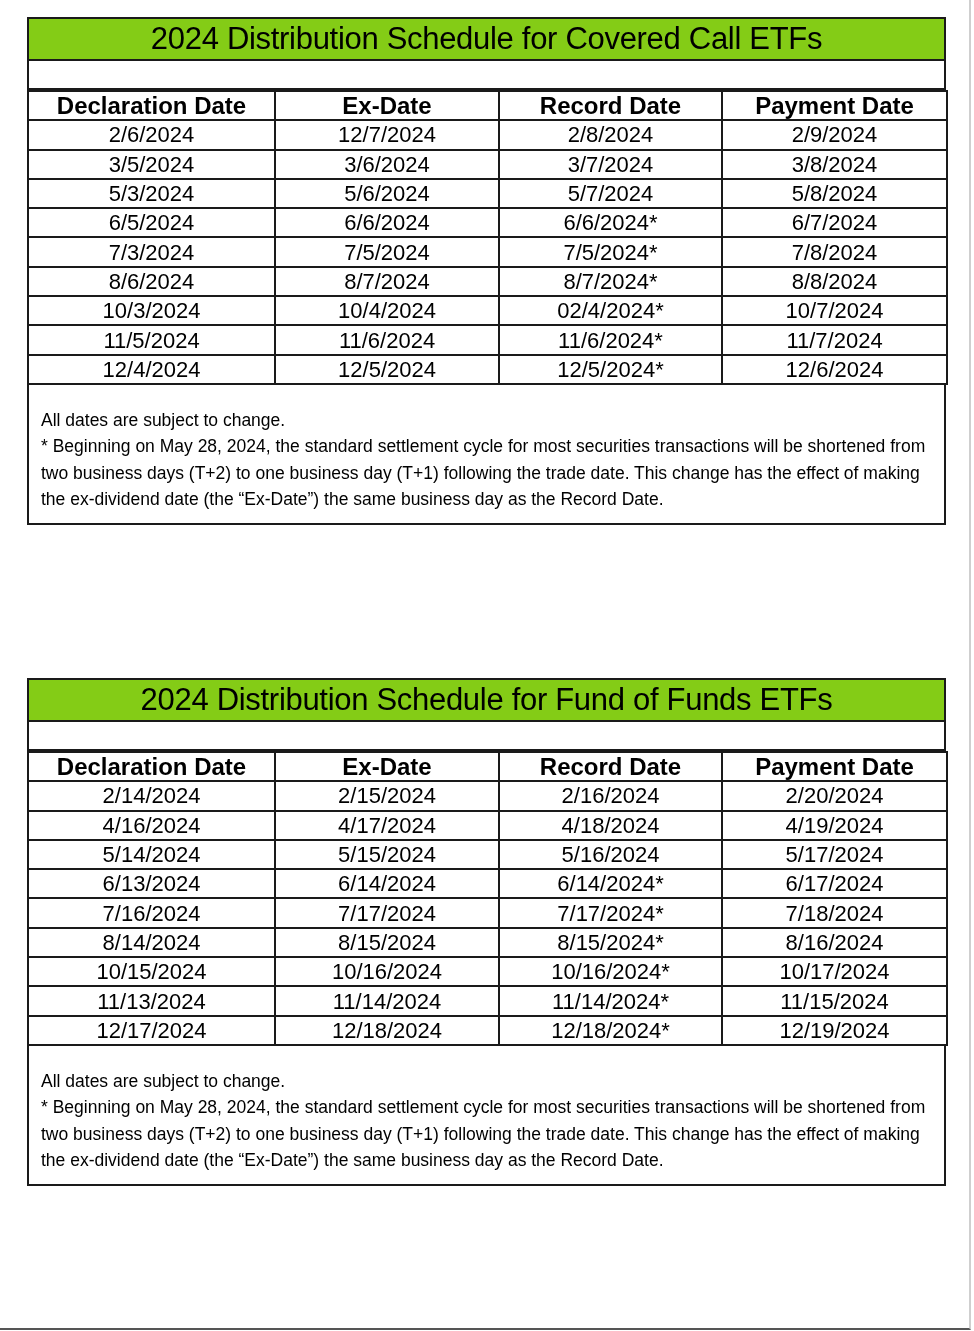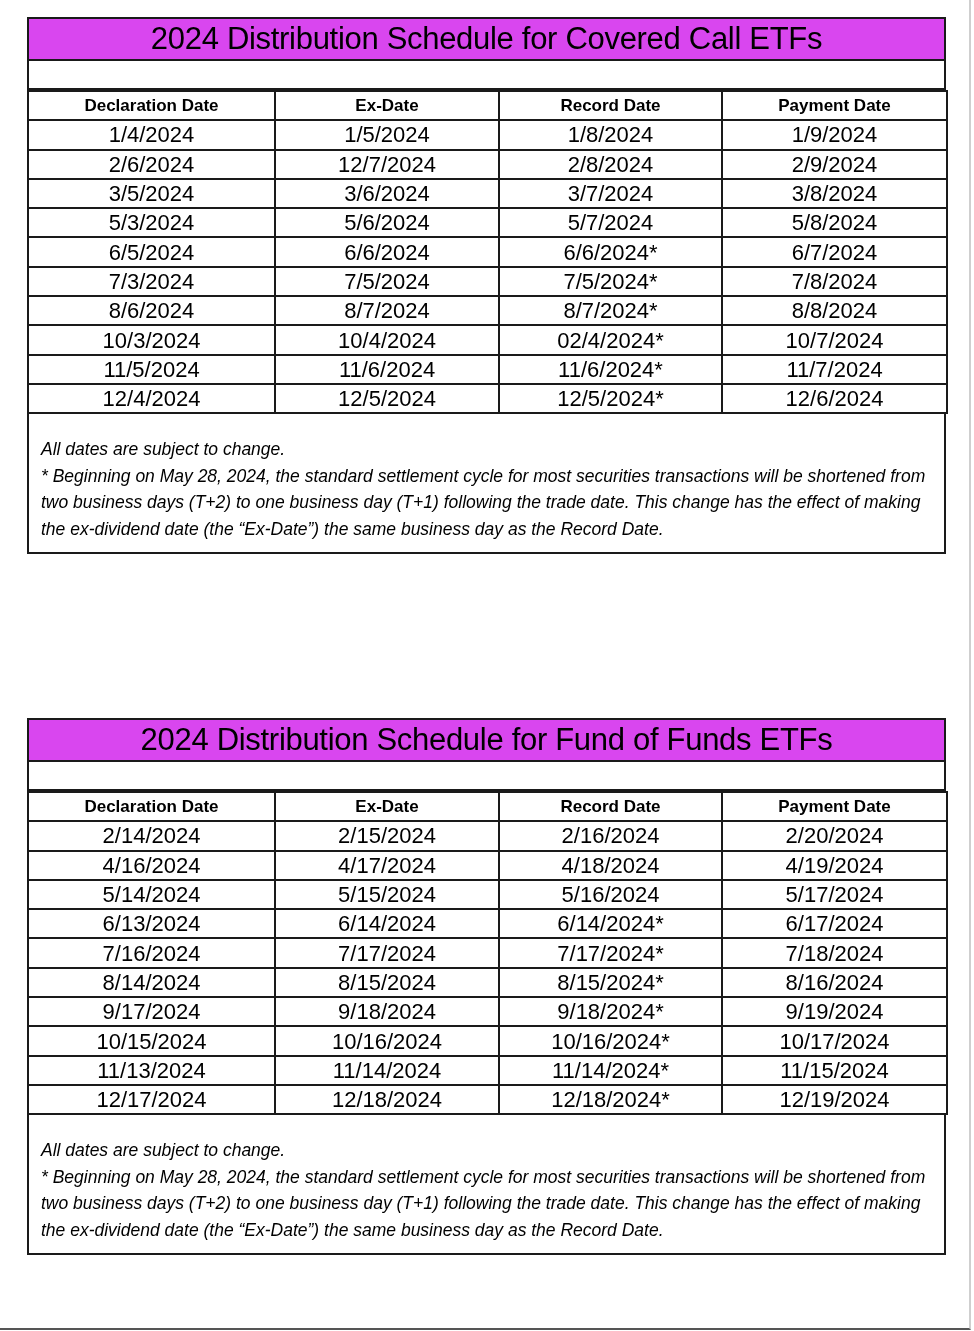--- a/index.html
+++ b/index.html
@@ -8,47 +8,47 @@
     font-family: "Liberation Sans", "DejaVu Sans", sans-serif; color: #000;
   }
   .page-frame {
     position: absolute; left: 0; top: 0; width: 969px; height: 1328px;
     border-right: 2px solid #cfcfcf; border-bottom: 2px solid #555;
   }
   .schedule {
     position: absolute; left: 27px; width: 919px;
   }
   .schedule.s1 { top: 17px; }
-  .schedule.s2 { top: 718px; }
+  .schedule.s2 { top: 678px; }
   .title-band {
-    height: 44px; background: #d946ef;
+    height: 44px; background: #84cc16;
     border: 2px solid #1a1a1a; border-bottom: 2px solid #1a1a1a;
     box-sizing: border-box; display: flex; align-items: center; justify-content: center;
     font-size: 31px; letter-spacing: -0.3px;
   }
   .blank-row {
     height: 29px; border-left: 2px solid #1a1a1a; border-right: 2px solid #1a1a1a;
     border-bottom: 2px solid #1a1a1a; box-sizing: border-box;
   }
   table.sched {
     width: 100%; border-collapse: collapse; table-layout: fixed;
   }
   table.sched th, table.sched td {
     border: 2px solid #1a1a1a; text-align: center; padding: 0;
     height: 27.3px; line-height: 27px; font-size: 22px;
   }
-  table.sched th { font-weight: bold; font-size: 17px; }
+  table.sched th { font-weight: bold; font-size: 24px; }
   table.sched col.c1 { width: 247px; }
   table.sched col.c2 { width: 224px; }
   table.sched col.c3 { width: 223px; }
   table.sched col.c4 { width: 225px; }
   .notes {
     border-left: 2px solid #1a1a1a; border-right: 2px solid #1a1a1a;
     border-bottom: 2px solid #1a1a1a; box-sizing: border-box;
-    padding: 22px 12px 10px 12px; font-size: 17.5px; line-height: 26.5px; font-style: italic;
+    padding: 22px 12px 10px 12px; font-size: 17.5px; line-height: 26.5px;
   }
   .notes p { margin: 0; }
 </style>
 </head>
 <body>
 
 <div class="page-frame"></div>
 
 <section class="schedule s1">
   <div class="title-band">2024 Distribution Schedule for Covered Call ETFs</div>
@@ -63,26 +63,20 @@
     <thead>
       <tr>
         <th>Declaration Date</th>
         <th>Ex-Date</th>
         <th>Record Date</th>
         <th>Payment Date</th>
       </tr>
     </thead>
     <tbody>
         <tr>
-          <td>1/4/2024</td>
-          <td>1/5/2024</td>
-          <td>1/8/2024</td>
-          <td>1/9/2024</td>
-        </tr>
-        <tr>
           <td>2/6/2024</td>
           <td>12/7/2024</td>
           <td>2/8/2024</td>
           <td>2/9/2024</td>
         </tr>
         <tr>
           <td>3/5/2024</td>
           <td>3/6/2024</td>
           <td>3/7/2024</td>
           <td>3/8/2024</td>
@@ -186,26 +180,20 @@
           <td>7/17/2024*</td>
           <td>7/18/2024</td>
         </tr>
         <tr>
           <td>8/14/2024</td>
           <td>8/15/2024</td>
           <td>8/15/2024*</td>
           <td>8/16/2024</td>
         </tr>
         <tr>
-          <td>9/17/2024</td>
-          <td>9/18/2024</td>
-          <td>9/18/2024*</td>
-          <td>9/19/2024</td>
-        </tr>
-        <tr>
           <td>10/15/2024</td>
           <td>10/16/2024</td>
           <td>10/16/2024*</td>
           <td>10/17/2024</td>
         </tr>
         <tr>
           <td>11/13/2024</td>
           <td>11/14/2024</td>
           <td>11/14/2024*</td>
           <td>11/15/2024</td>

